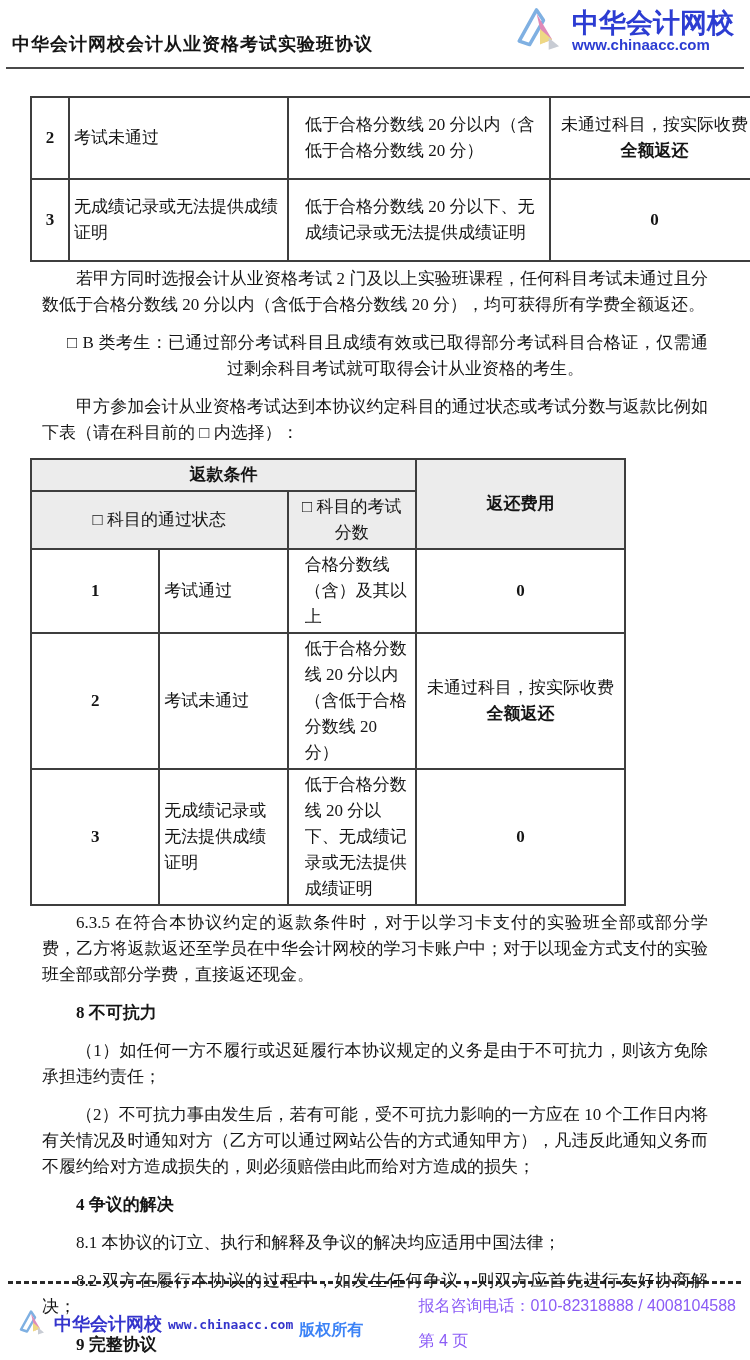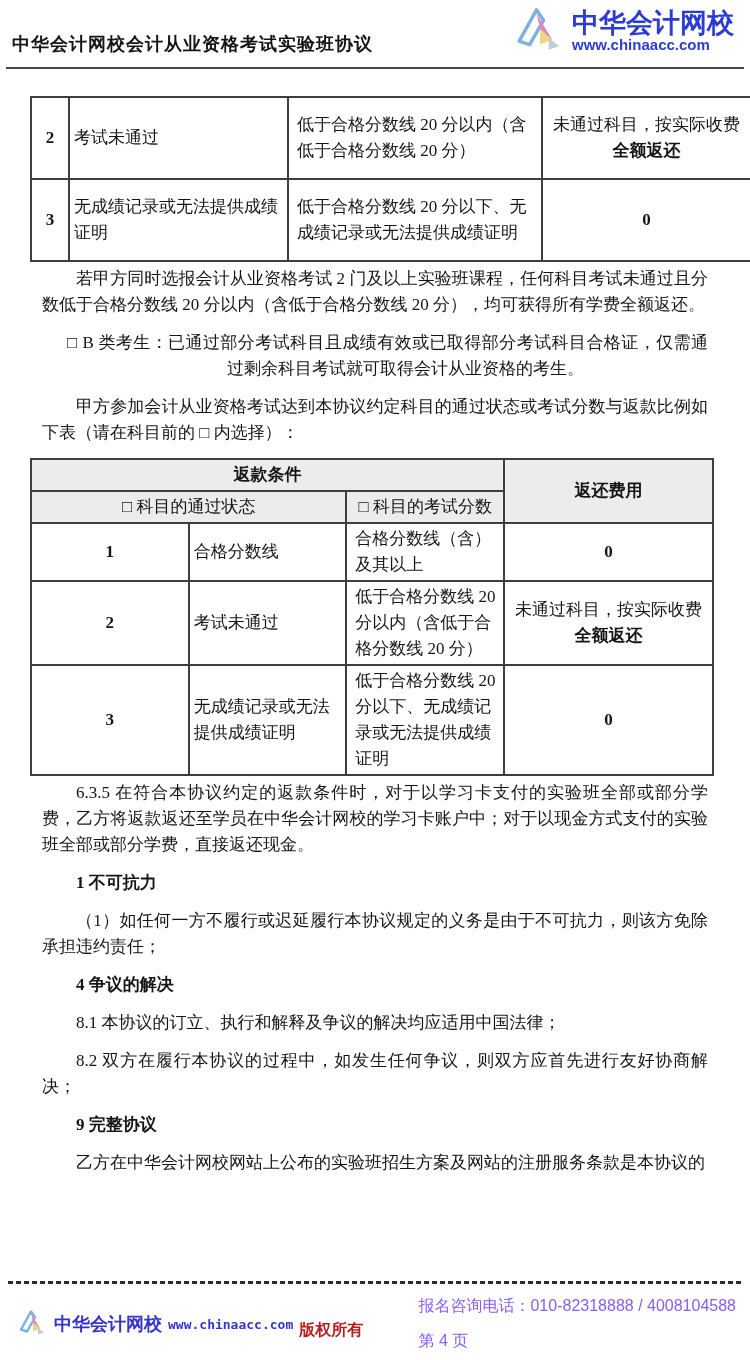--- a/index.html
+++ b/index.html
@@ -19,25 +19,25 @@
   }
   .brand .txt{display:flex;flex-direction:column;line-height:1.05;}
   .brand .nm{font-size:27px;font-weight:bold;font-family:"Liberation Sans",sans-serif;}
   .brand .url{font-size:15px;font-weight:bold;font-family:"Liberation Sans",sans-serif;}
   
   .content{position:absolute;left:30px;top:70px;width:690px;}
   p{margin:12px;font-size:17px;line-height:26px;text-align:justify;text-indent:2em;}
   .sec-h{font-weight:bold;}
   .hang{padding-left:185px;text-indent:-160px;}
   
-  table{border-collapse:collapse;table-layout:fixed;width:684px;margin:0;}
+  table{border-collapse:collapse;table-layout:fixed;width:596px;margin:0;}
   td{border:2px solid #3e3e3e;font-size:17px;line-height:26px;padding:2px 6px;vertical-align:middle;}
   td.num{text-align:center;font-weight:bold;width:32px;padding:2px 2px;}
   td.stat{width:207px;padding-left:4px;}
-  td.score{width:238px;padding-left:8px;margin-left:44px;}
+  td.score{width:238px;padding-left:16px;margin-left:44px;}
   td.fee{width:195px;text-align:center;}
   td.hcell{background:#ececec;text-align:center;}
   .bold{font-weight:bold;}
   .t1{margin-top:26px;}
   .t2{margin-top:6px;}
   .mt4{margin-top:4px;}
   
   .foot-dash{
     position:absolute;left:8px;right:8px;top:1281px;height:3px;
     background:repeating-linear-gradient(90deg,#2a2a2a 0 5px,transparent 5px 8px);
@@ -104,21 +104,21 @@
           <tr style="height:28px;">
         <td class="hcell bold" colspan="3">返款条件</td>
         <td class="hcell bold fee" rowspan="2">返还费用</td>
       </tr>
       <tr style="height:23px;">
         <td class="hcell" colspan="2">□ 科目的通过状态</td>
         <td class="hcell">□ 科目的考试分数</td>
       </tr>
       <tr style="height:28px;">
         <td class="num">1</td>
-        <td class="stat">合格分数线</td>
+        <td class="stat">考试通过</td>
         <td class="score">合格分数线（含）及其以上</td>
         <td class="fee bold">0</td>
       </tr>
       <tr style="height:82px;">
         <td class="num">2</td>
         <td class="stat">考试未通过</td>
         <td class="score">低于合格分数线 20 分以内（含低于合格分数线 20 分）</td>
         <td class="fee">
           <div>未通过科目，按实际收费</div>
           <div class="bold">全额返还</div>
@@ -127,22 +127,23 @@
       <tr style="height:82px;">
         <td class="num">3</td>
         <td class="stat">无成绩记录或无法提供成绩证明</td>
         <td class="score">低于合格分数线 20 分以下、无成绩记录或无法提供成绩证明</td>
         <td class="fee bold">0</td>
       </tr>
     </tbody>
       </table>
 
     <p class="mt4">6.3.5 在符合本协议约定的返款条件时，对于以学习卡支付的实验班全部或部分学费，乙方将返款返还至学员在中华会计网校的学习卡账户中；对于以现金方式支付的实验班全部或部分学费，直接返还现金。</p>
-    <p class="sec-h">1 不可抗力</p>
+    <p class="sec-h">8 不可抗力</p>
     <p>（1）如任何一方不履行或迟延履行本协议规定的义务是由于不可抗力，则该方免除承担违约责任；</p>
+    <p>（2）不可抗力事由发生后，若有可能，受不可抗力影响的一方应在 10 个工作日内将有关情况及时通知对方（乙方可以通过网站公告的方式通知甲方），凡违反此通知义务而不履约给对方造成损失的，则必须赔偿由此而给对方造成的损失；</p>
     <p class="sec-h">4 争议的解决</p>
     <p>8.1 本协议的订立、执行和解释及争议的解决均应适用中国法律；</p>
     <p>8.2 双方在履行本协议的过程中，如发生任何争议，则双方应首先进行友好协商解决；</p>
     <p class="sec-h">9 完整协议</p>
     <p>乙方在中华会计网校网站上公布的实验班招生方案及网站的注册服务条款是本协议的</p>
 
   </div>
 
   <div class="foot-dash"></div>
   <div class="footer">
@@ -150,21 +151,21 @@
       <span>
         <svg width="30" height="27" viewBox="0 0 60 52">
           <path d="M6 40 L26 4 L34 16 L18 44 Z" fill="none" stroke="#7fb0e2" stroke-width="5" stroke-linejoin="round"></path>
           <path d="M26 8 L44 38 L34 42 Z" fill="#df8ab8"></path>
           <path d="M30 26 L44 38 L30 44 Z" fill="#eed884"></path>
           <path d="M40 36 L52 46 L40 50 Z" fill="#c8ccd4"></path>
         </svg>
       </span>
       <span class="f-brand" style="color:#3434cc;">中华会计网校</span>
       <span class="f-site" style="color:#3434cc;">www.chinaacc.com</span>
-      <span class="f-copy" style="color:#b91c1c;margin-top:12px;">版权所有</span>
+      <span class="f-copy" style="color:#3b82f6;margin-top:12px;">版权所有</span>
     </div>
     <div class="f-right">
       <span>报名咨询电话：010-82318888 / 4008104588</span>
       <span>第 4 页</span>
     </div>
   </div>
 
 </div>
 
 </body></html>

